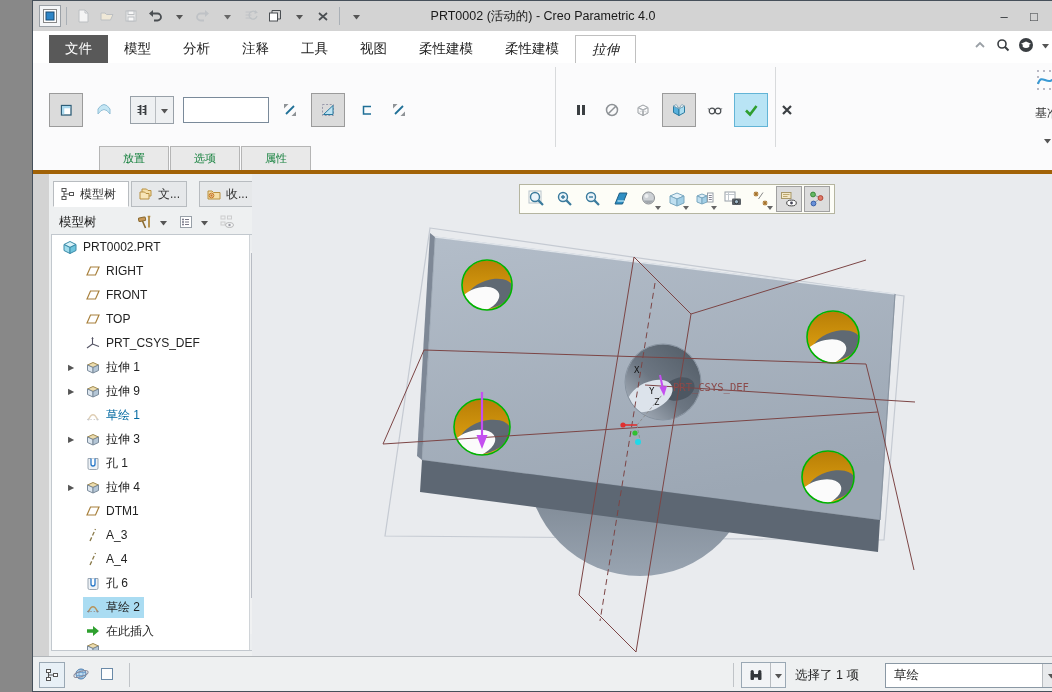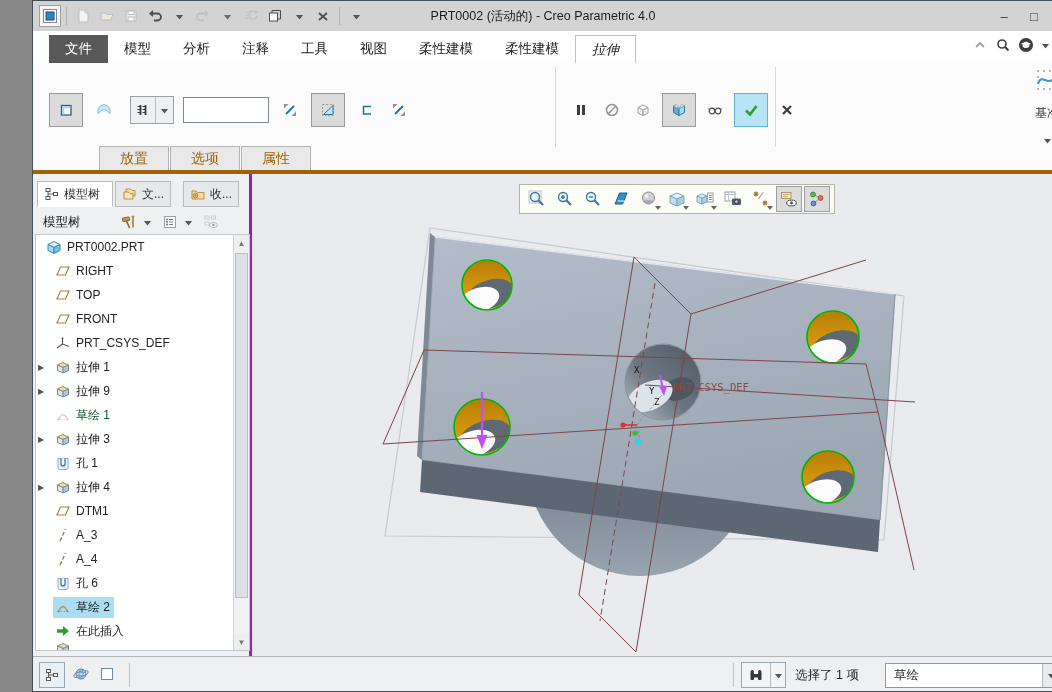--- a/index.html
+++ b/index.html
@@ -37,36 +37,36 @@
   #dash-actions{position:absolute;left:536px;top:30px;display:flex;align-items:center;gap:7px;}
   #depth-combo{display:flex;border:1px solid #98a0a8;background:#eef0f2;height:28px;align-items:center;}
   #depth-combo .half{padding:0 4px;height:100%;display:flex;align-items:center;}
   #depth-combo .half+.half{border-left:1px solid #b8bcc0;}
   #depth-input{width:86px;height:26px;border:1px solid #7a8a9a;background:#fff;font-size:12px;padding:0 4px;}
   #datum-group{position:absolute;right:14px;top:4px;width:44px;text-align:center;}
   #datum-group .lbl{font-size:12px;color:#333;margin-top:8px;}
   #datum-group .car{margin-top:14px;}
   #subtabs{position:absolute;left:0;bottom:0;height:25px;width:100%;}
   .stab{position:absolute;bottom:0;height:24px;width:70px;background:#e9e9e9;border:1px solid #b5b5b5;border-bottom:none;
-        font-size:14px;color:#a16207;display:flex;align-items:center;justify-content:center;}
+        font-size:11px;color:#15803d;display:flex;align-items:center;justify-content:center;}
   
-  #navigator{position:absolute;top:173px;left:0;width:219px;height:482px;background:#eef0f1;border-right:3px solid #a21caf;}
+  #navigator{position:absolute;top:173px;left:16px;width:219px;height:482px;background:#eef0f1;border-right:3px solid #a21caf;}
   .navtab{position:absolute;top:7px;height:26px;background:#e6e8ea;border:1px solid #b8bcc0;display:flex;align-items:center;gap:4px;
           padding:0 6px;font-size:12px;color:#333;}
   .navtab.active{background:#fff;border-bottom:1px solid #fff;}
   #nav-header{position:absolute;top:36px;left:0;right:0;height:24px;display:flex;align-items:center;}
   #nav-header .t{font-size:12.5px;color:#222;margin-left:10px;}
   #tree-box{position:absolute;left:2px;top:60px;width:215px;height:417px;background:#fff;border:1px solid #c2c8ce;overflow:hidden;}
   #tree-rows{position:absolute;left:0;top:0;right:16px;}
-  .trow{height:24px;display:flex;align-items:center;font-size:12px;color:#222;padding-left:2px;white-space:nowrap;}
+  .trow{height:24px;display:flex;align-items:center;font-size:12px;color:#222;padding-left:16px;white-space:nowrap;}
   .trow.root{padding-left:8px;}
   .trow .exp{width:15px;font-size:8px;color:#555;flex:0 0 15px;}
   .trow .hl{display:inline-flex;align-items:center;gap:5px;padding:2px 4px 2px 2px;}
   .trow.sel .hl{background:var(--sel);}
-  .trow.dim{color:#14532d;}
+  .trow.dim{color:#0369a1;}
   .trow.dim svg{opacity:.45;}
   .trow.clip{height:9px;overflow:hidden;}
   #tree-scroll{position:absolute;right:0;top:0;width:16px;height:100%;background:#f0f1f2;border-left:1px solid #d0d4d8;}
   .sarrow{position:absolute;left:0;width:15px;height:16px;display:flex;align-items:center;justify-content:center;font-size:8px;color:#777;background:#eceef0;}
   #sthumb{position:absolute;left:1px;top:18px;width:13px;height:345px;background:#dce0e4;border:1px solid #b8bcc4;}
   
   #viewport{position:absolute;top:173px;left:219px;right:0;height:482px;background:var(--vp-bg);}
   #gfx-toolbar{position:absolute;left:267px;top:10px;height:30px;display:flex;align-items:center;gap:2px;padding:0 4px;
                background:#fdfdf7;border:1px solid #b5b5a0;}
   .gbtn{position:relative;width:26px;height:26px;display:flex;align-items:center;justify-content:center;border:1px solid transparent;}
@@ -520,32 +520,32 @@
             </span>
           </div>
           <div class="trow">
             <span class="exp"></span>
             <span class="hl">
               <span class="ic">
                 <svg width="16" height="16" viewBox="0 0 16 16" xmlns="http://www.w3.org/2000/svg">
                   <polygon points="2,12 5.5,4 14,4 10.5,12" fill="none" stroke="#a8803c" stroke-width="1.2"></polygon>
                 </svg>
               </span>
+              <span>FRONT</span>
+            </span>
+          </div>
+          <div class="trow">
+            <span class="exp"></span>
+            <span class="hl">
+              <span class="ic">
+                <svg width="16" height="16" viewBox="0 0 16 16" xmlns="http://www.w3.org/2000/svg">
+                  <polygon points="2,12 5.5,4 14,4 10.5,12" fill="none" stroke="#a8803c" stroke-width="1.2"></polygon>
+                </svg>
+              </span>
               <span>TOP</span>
-            </span>
-          </div>
-          <div class="trow">
-            <span class="exp"></span>
-            <span class="hl">
-              <span class="ic">
-                <svg width="16" height="16" viewBox="0 0 16 16" xmlns="http://www.w3.org/2000/svg">
-                  <polygon points="2,12 5.5,4 14,4 10.5,12" fill="none" stroke="#a8803c" stroke-width="1.2"></polygon>
-                </svg>
-              </span>
-              <span>FRONT</span>
             </span>
           </div>
           <div class="trow">
             <span class="exp"></span>
             <span class="hl">
               <span class="ic">
                 <svg width="16" height="16" viewBox="0 0 16 16" xmlns="http://www.w3.org/2000/svg">
                   <path d="M7.5 9V2.5M7.5 9l-5.5 4M7.5 9l6.5 2.5" stroke="#556" stroke-width="1.1" fill="none"></path>
                   <path d="M6.5 3.5l1-1 1 1" fill="none" stroke="#556" stroke-width="0.8"></path>
                 </svg>

